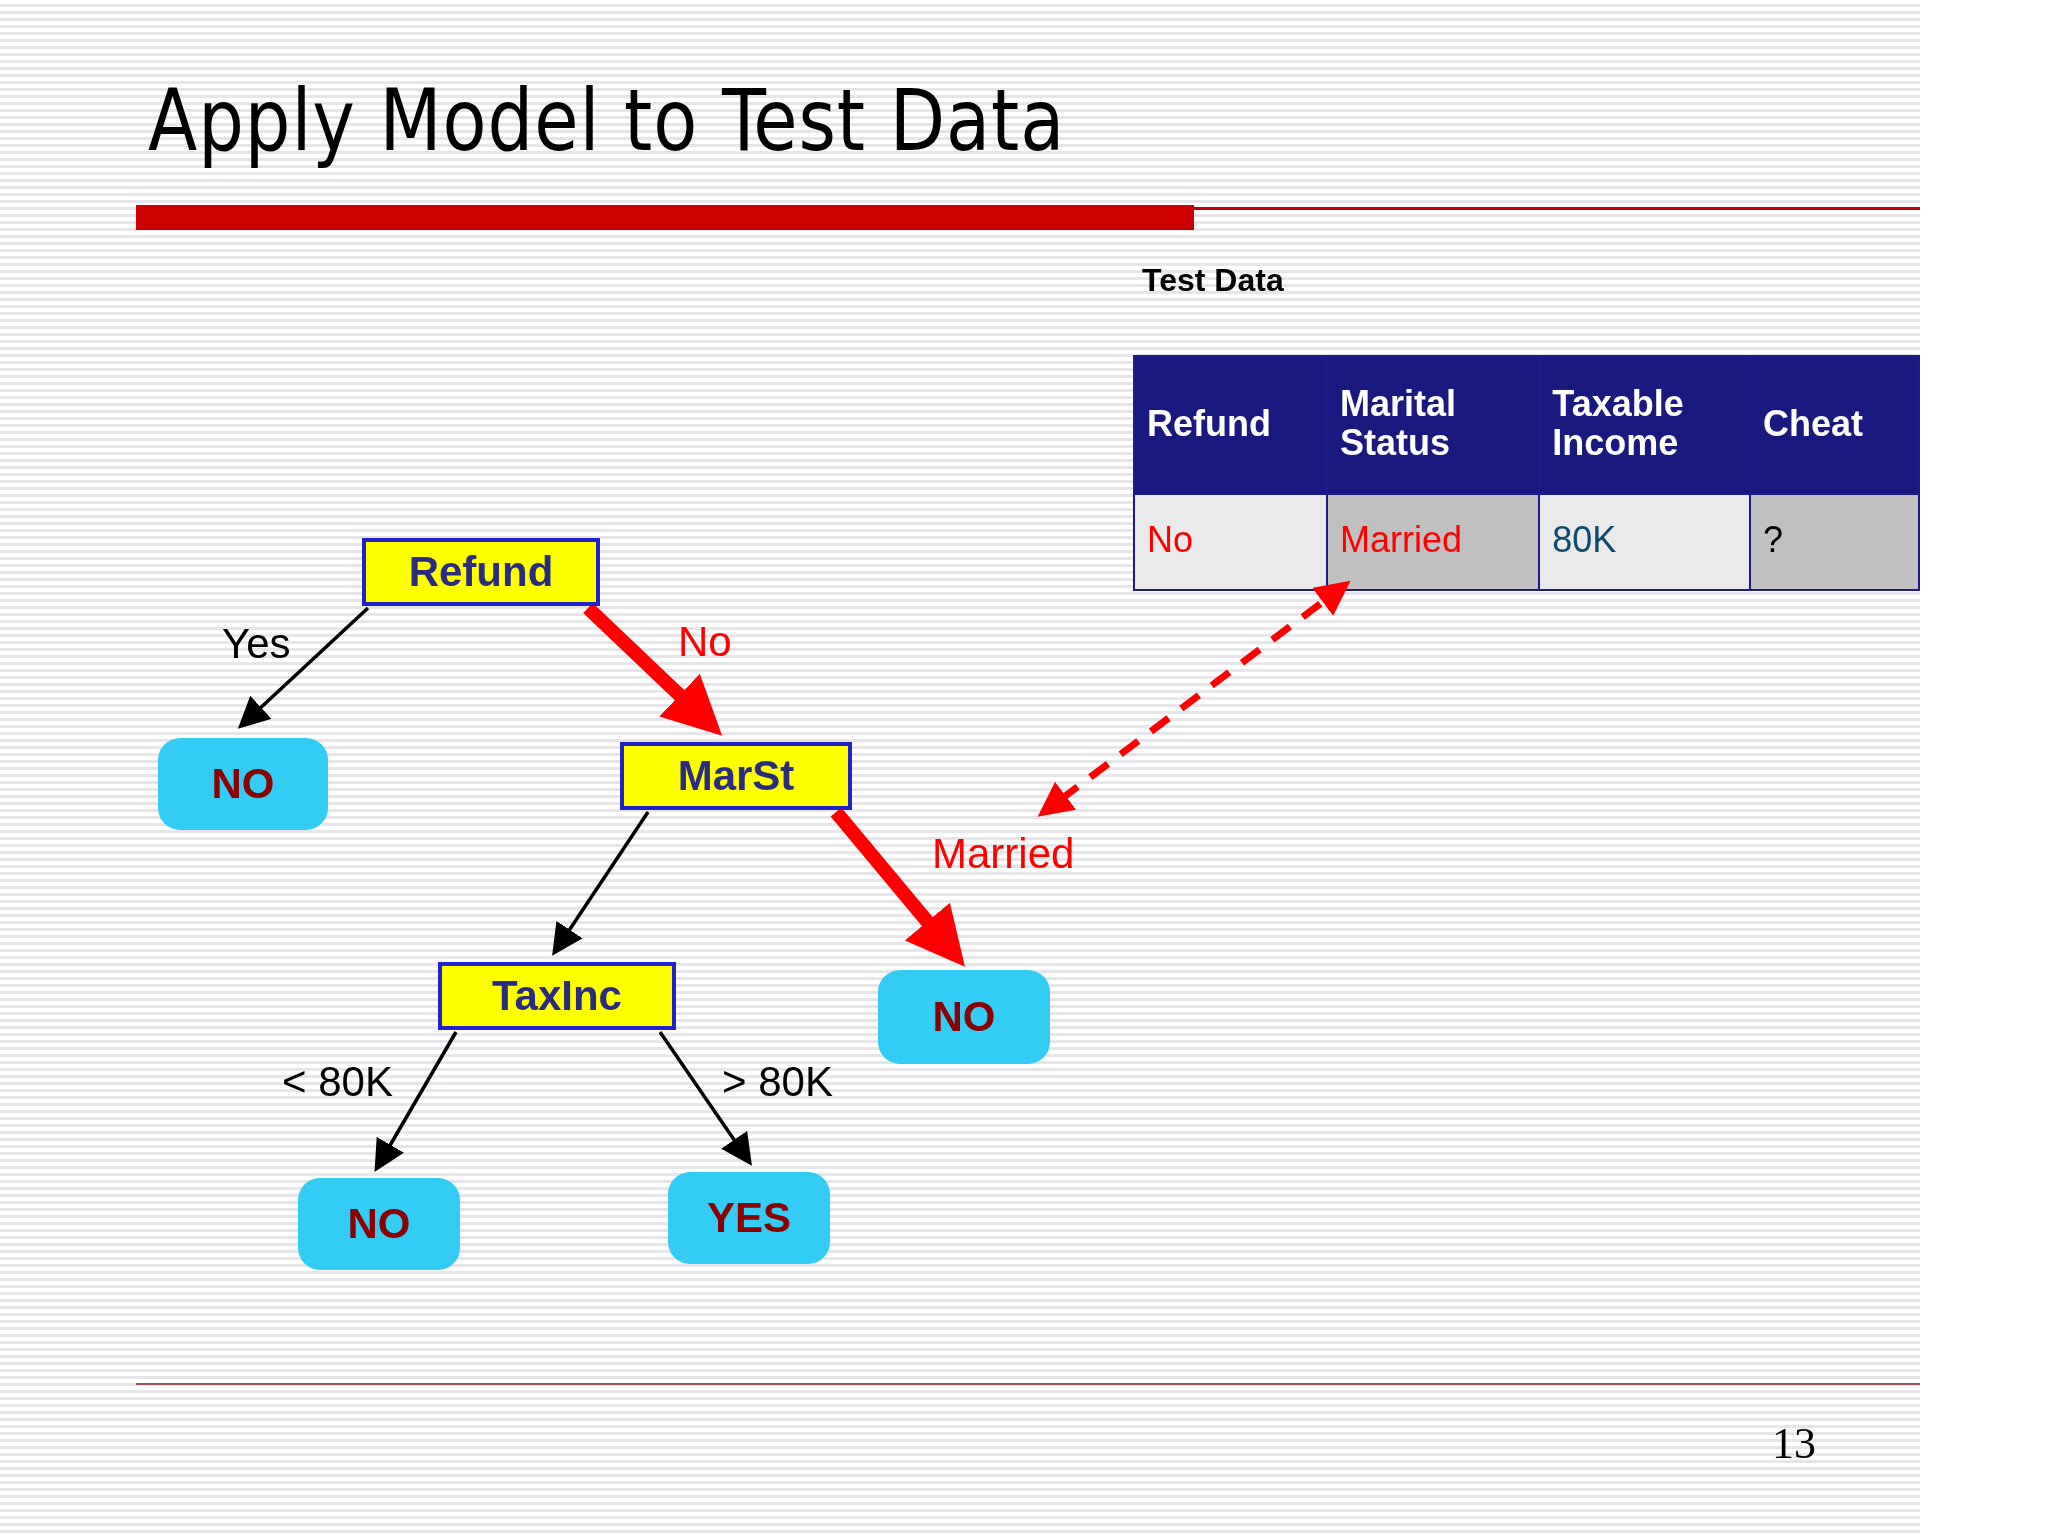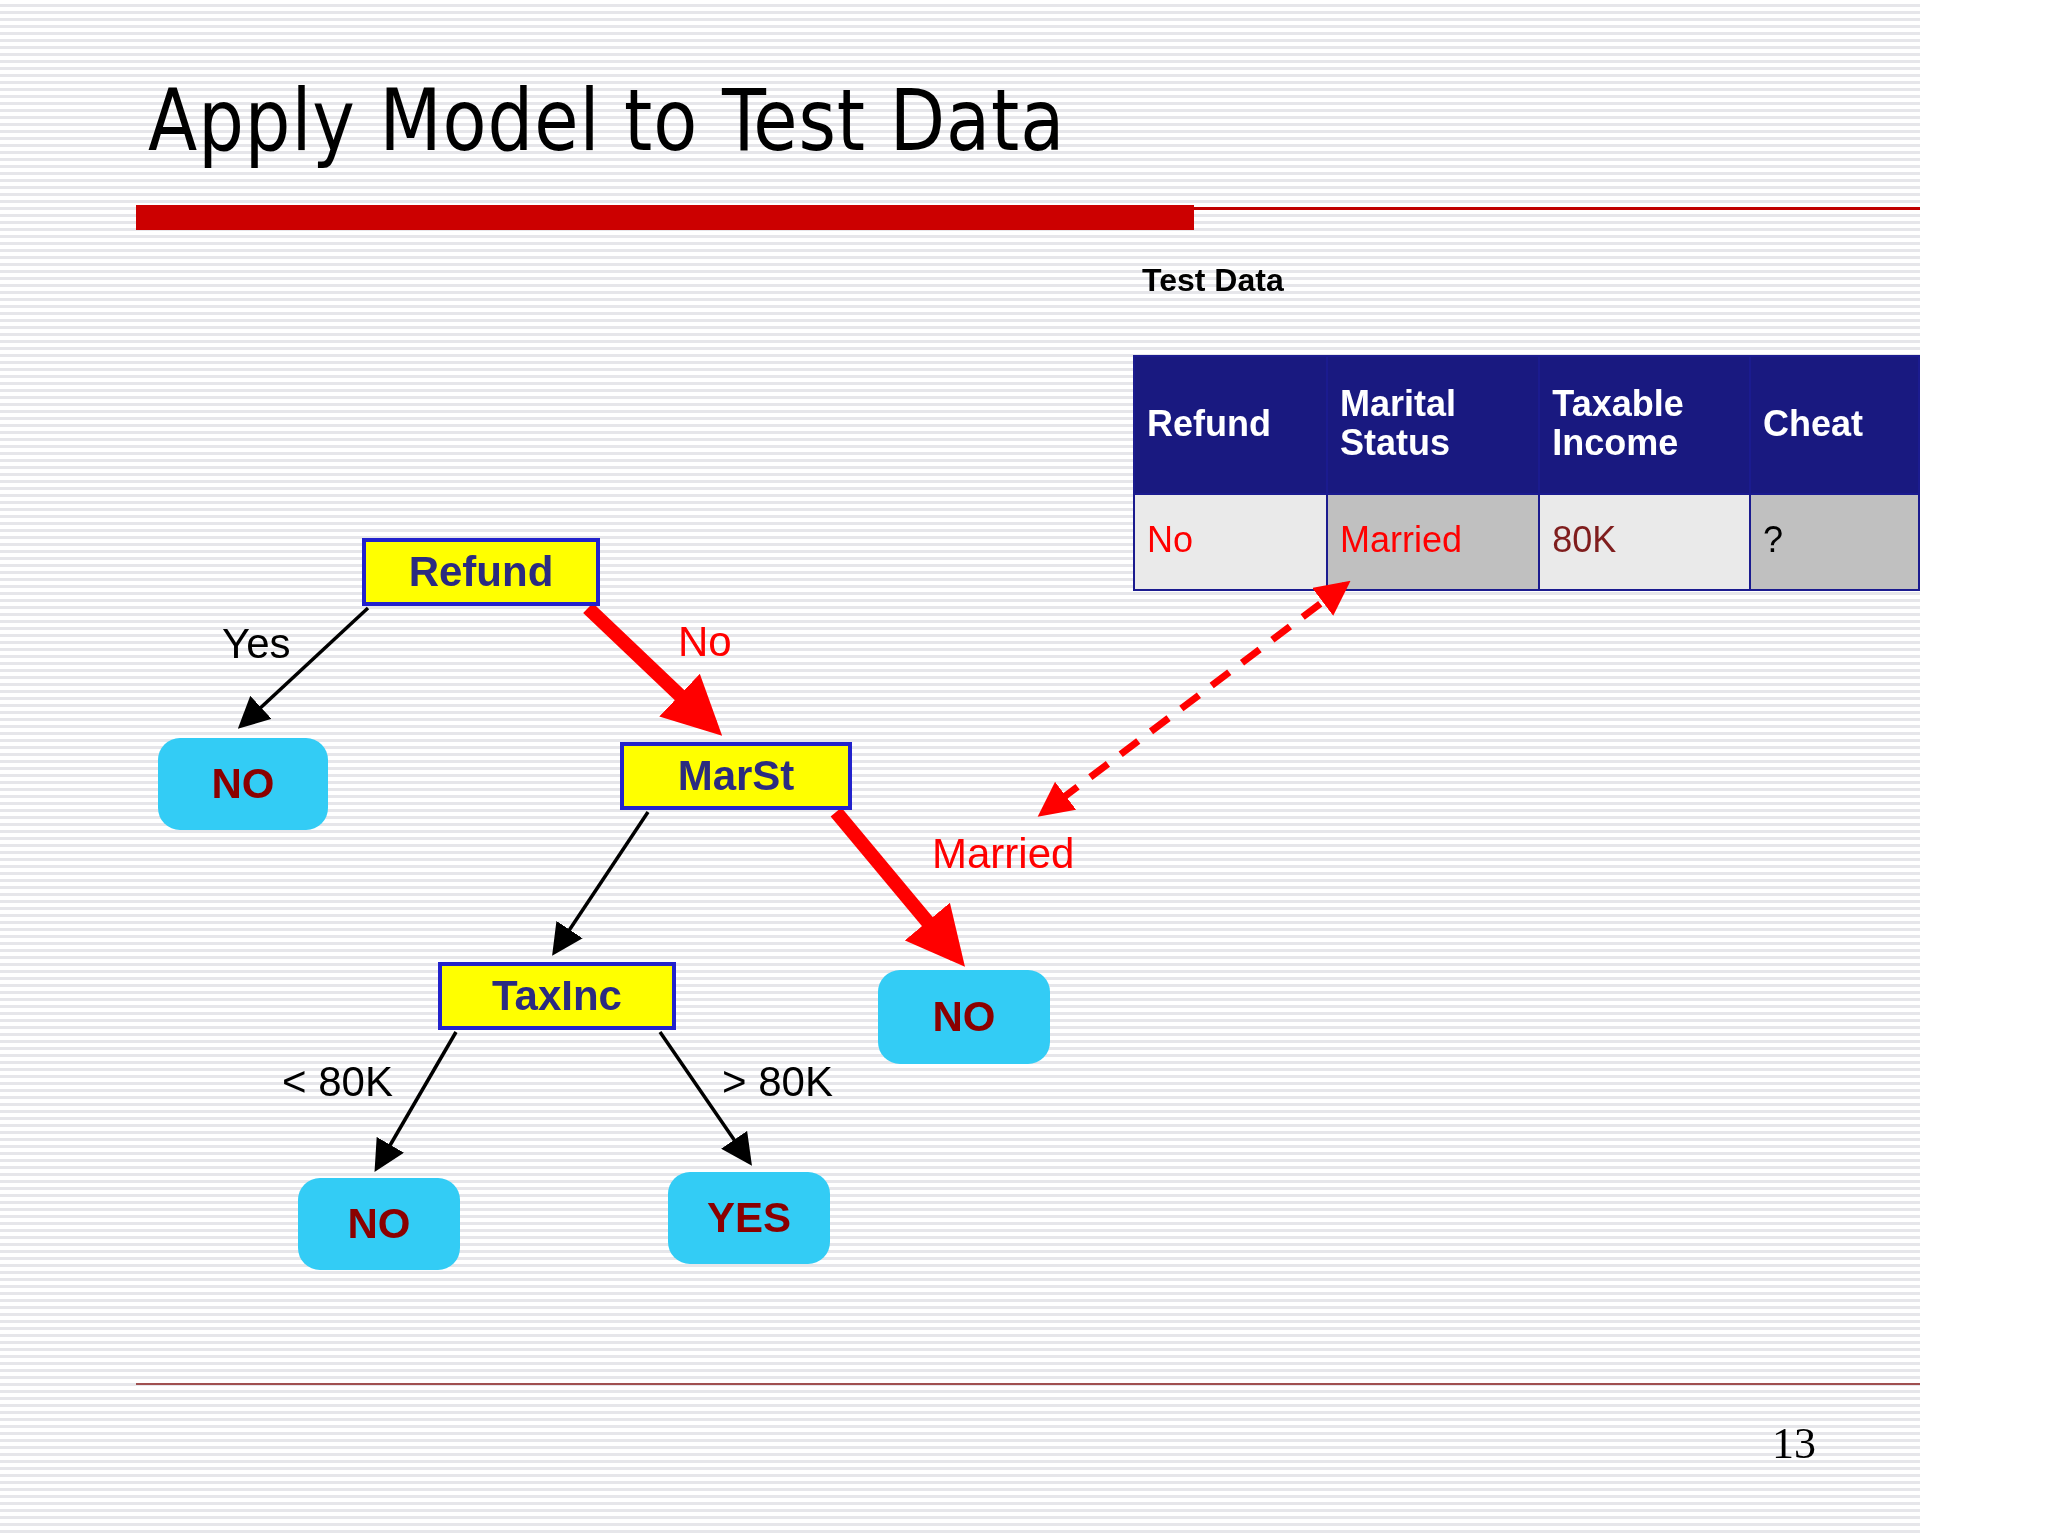--- a/index.html
+++ b/index.html
@@ -93,21 +93,21 @@
     font-size: 36px;
     font-weight: normal;
     text-align: left;
     padding: 6px 12px 10px 12px;
     height: 78px;
     white-space: nowrap;
   }
   td.cell-light { background: #eaeaea; }
   td.cell-dark  { background: #c0c0c0; }
   td.val-red    { color: #ff0000; }
-  td.val-black  { color: #7f1d1d; margin-left: 23px; }
+  td.val-black  { color: #0c4a6e; margin-left: 23px; }
   td.val-qmark  { color: #000000; font-weight: bold; }
 
   th.col-refund  { width: 176px; }
   th.col-marital { width: 200px; }
   th.col-income  { width: 196px; margin-top: 24px; }
   th.col-cheat   { width: 152px; vertical-align: middle; }
 
   
   #tree-svg {
     position: absolute;

